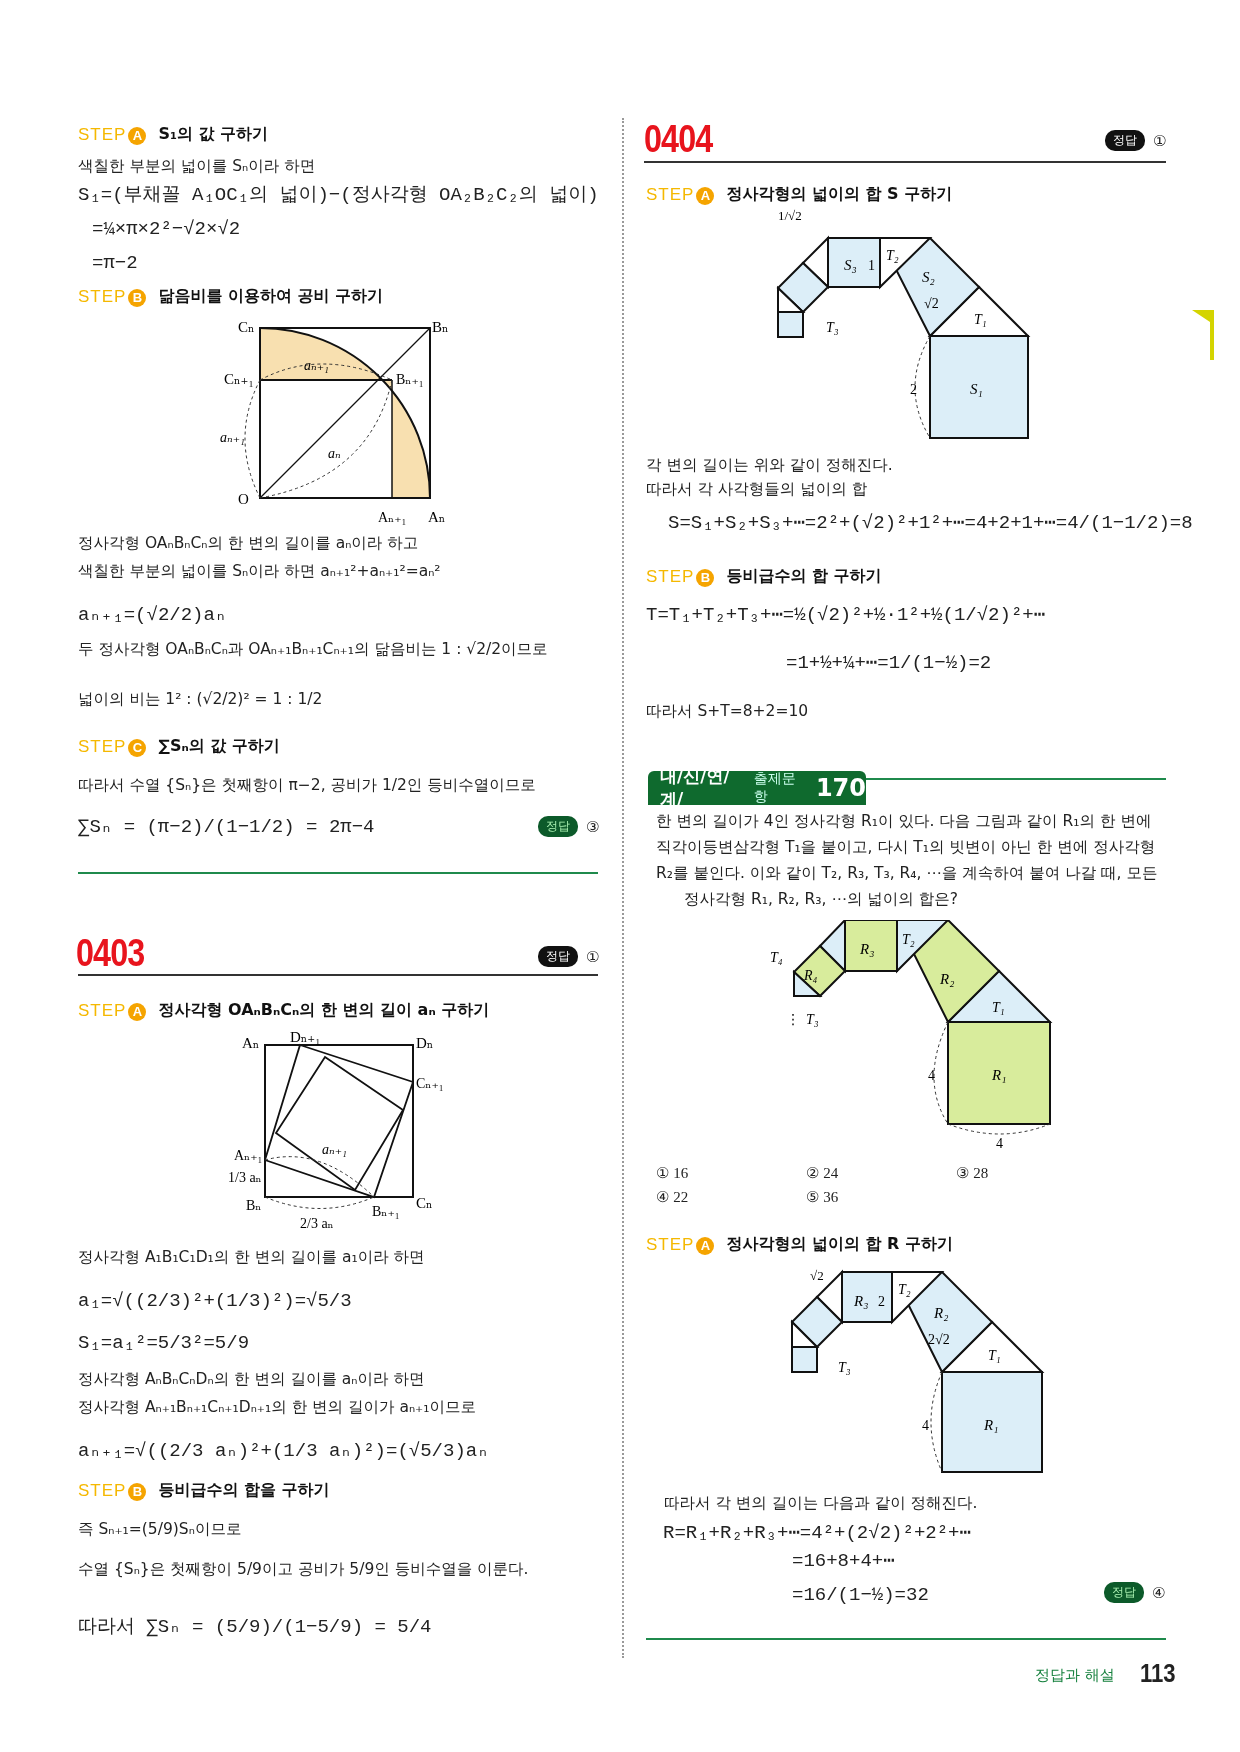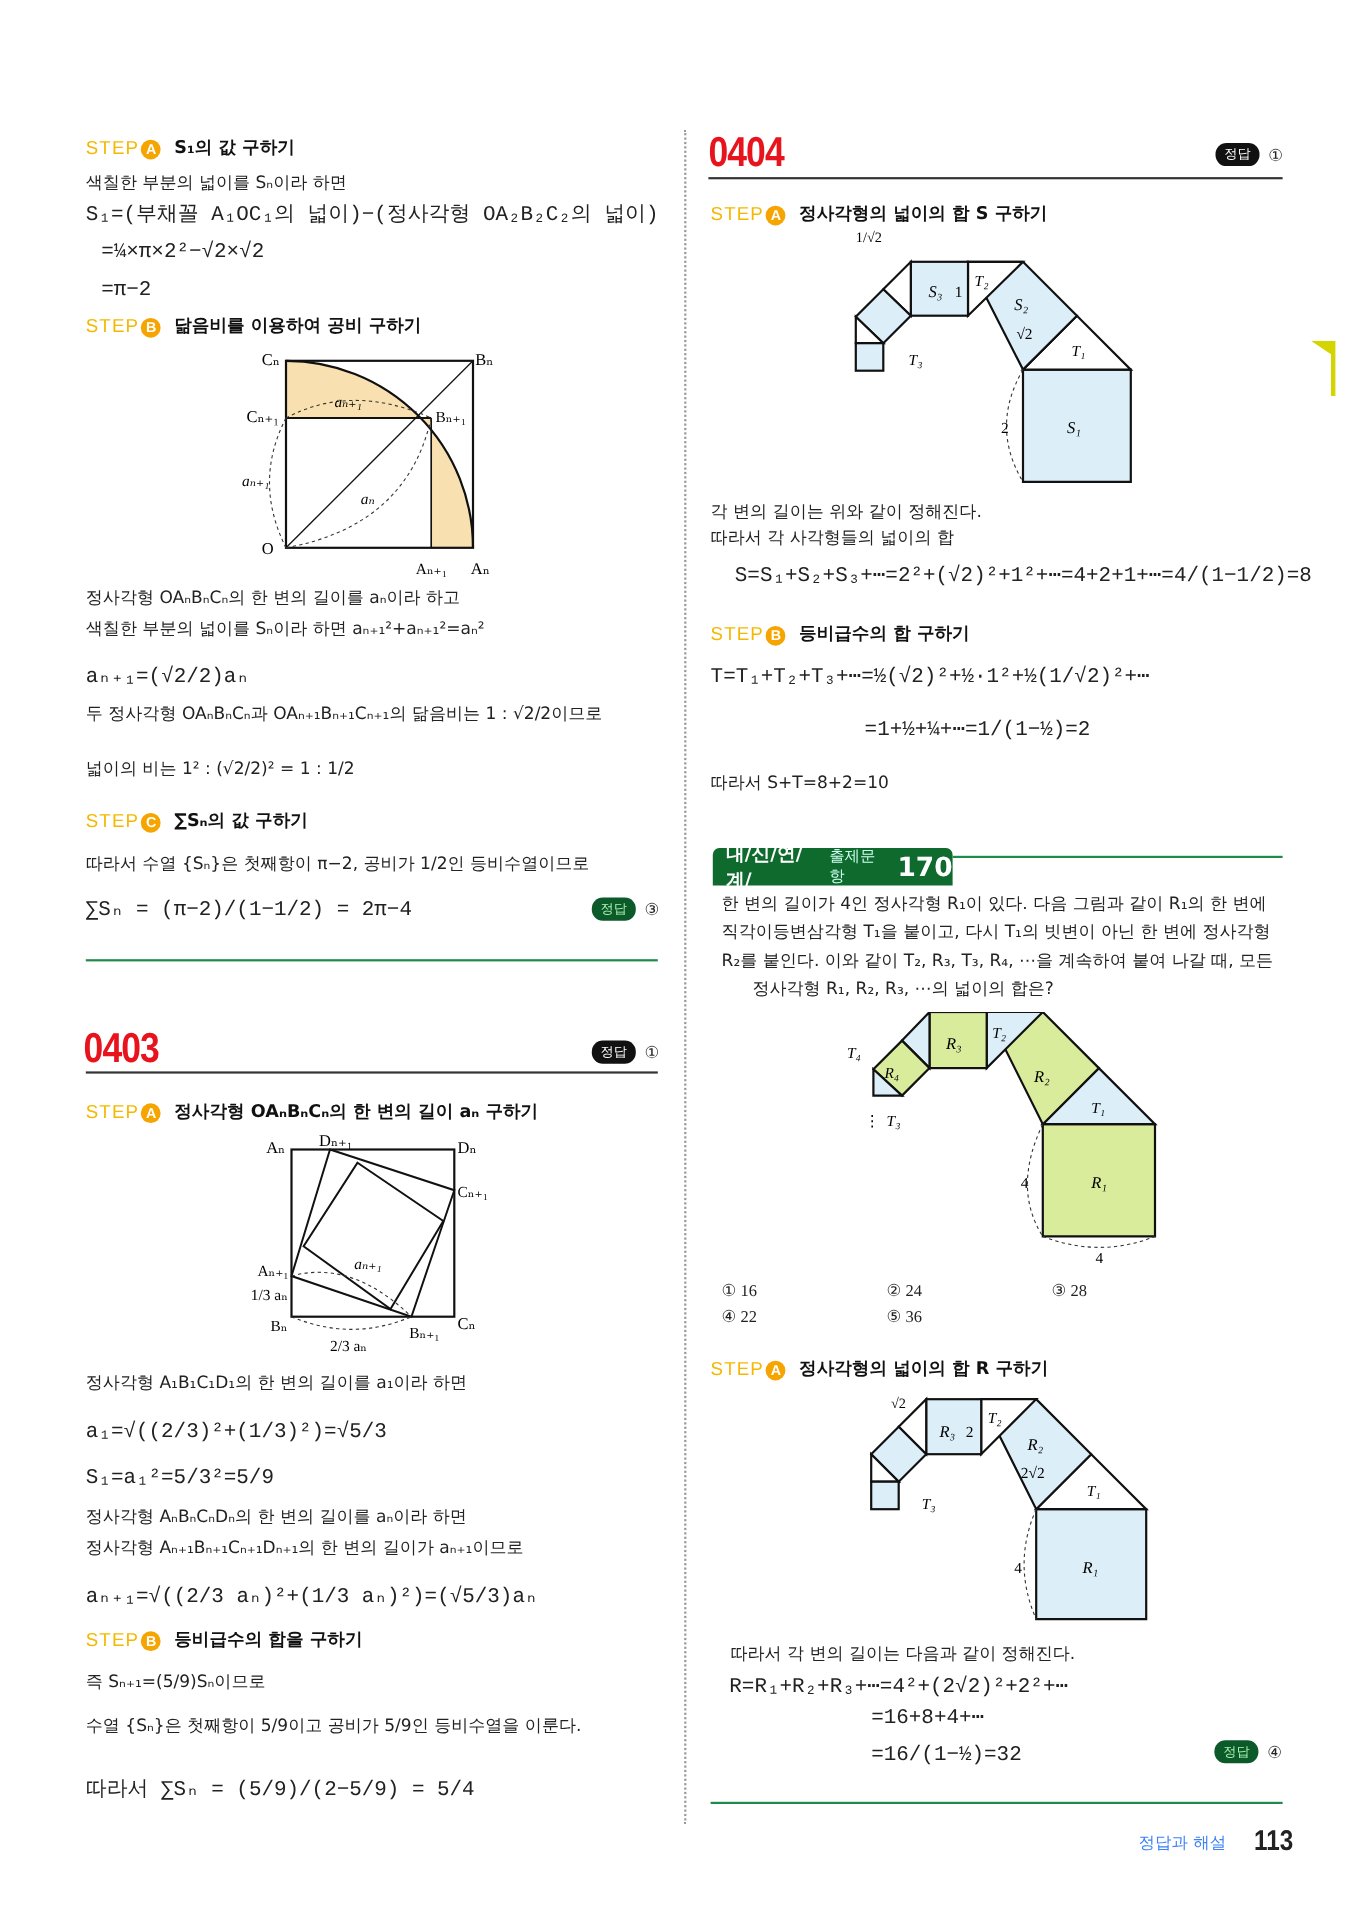--- a/index.html
+++ b/index.html
@@ -17,21 +17,21 @@
   .badge{position:absolute;display:flex;align-items:center;gap:8px;}
   .badge .pill{background:#111;color:#fff;font-size:12px;border-radius:10px;padding:2px 8px;}
   .badge .pill.green{background:#0c5a2a;color:#a8f0b0;}
   .badge .ans{font-size:15px;color:#222;}
   .naesin{position:absolute;left:648px;top:771px;height:34px;width:218px;background:#0f6a2e;border-radius:6px 6px 0 0;color:#fff;display:flex;align-items:center;padding-left:12px;box-sizing:border-box;font-weight:bold;}
   .naesin .a{font-size:17px;}
   .naesin .b{font-size:14px;color:#cfe;margin:0 8px 0 4px;font-weight:normal;}
   .naesin .c{font-size:24px;}
   .flag{position:absolute;left:1210px;top:310px;width:4px;height:50px;background:#d4d400;}
   .flag:before{content:"";position:absolute;left:-18px;top:0;border-top:12px solid #d4d400;border-left:18px solid transparent;}
-  .footer-label{position:absolute;left:1035px;top:1666px;font-size:15px;color:#3b82f6;}
+  .footer-label{position:absolute;left:1035px;top:1666px;font-size:15px;color:#15803d;}
   .footer-page{position:absolute;left:1140px;top:1658px;font-size:26px;font-weight:bold;font-family:"Liberation Sans",sans-serif;transform:scaleX(0.85);transform-origin:left;}
   .choice{position:absolute;font-size:15px;font-family:"Liberation Serif","DejaVu Serif",serif;}
   svg text{font-family:"Liberation Serif","DejaVu Serif",serif;}
 </style>
 </head>
 <body>
 
 <div class="col-divider"></div>
 <div class="flag"></div>
 
@@ -131,21 +131,21 @@
 <div class="txt" style="left:78px;top:1398px;">정사각형 Aₙ₊₁Bₙ₊₁Cₙ₊₁Dₙ₊₁의 한 변의 길이가 aₙ₊₁이므로</div>
 <div class="txt math" style="left:78px;top:1440px;">aₙ₊₁=√((2/3 aₙ)²+(1/3 aₙ)²)=(√5/3)aₙ</div>
 
 <div class="step" style="left:78px;top:1480px;">
   <span class="tag">STEP</span>
     <span class="circ">B</span>
     <span>등비급수의 합을 구하기</span>
 </div>
 <div class="txt" style="left:78px;top:1520px;">즉 Sₙ₊₁=(5/9)Sₙ이므로</div>
 <div class="txt" style="left:78px;top:1560px;">수열 {Sₙ}은 첫째항이 5/9이고 공비가 5/9인 등비수열을 이룬다.</div>
-<div class="txt math" style="left:78px;top:1616px;">따라서 ∑Sₙ = (5/9)/(2−5/9) = 5/4</div>
+<div class="txt math" style="left:78px;top:1616px;">따라서 ∑Sₙ = (5/9)/(1−5/9) = 5/4</div>
 
 <div class="probnum" style="left:644px;top:118px;">0404</div>
 <div class="badge" style="left:1105px;top:130px;">
   <span class="pill">정답</span>
   <span class="ans">①</span>
 </div>
 <div class="hr" style="left:644px;top:161px;width:522px;"></div>
 
 <div class="step" style="left:646px;top:184px;">
   <span class="tag">STEP</span>

